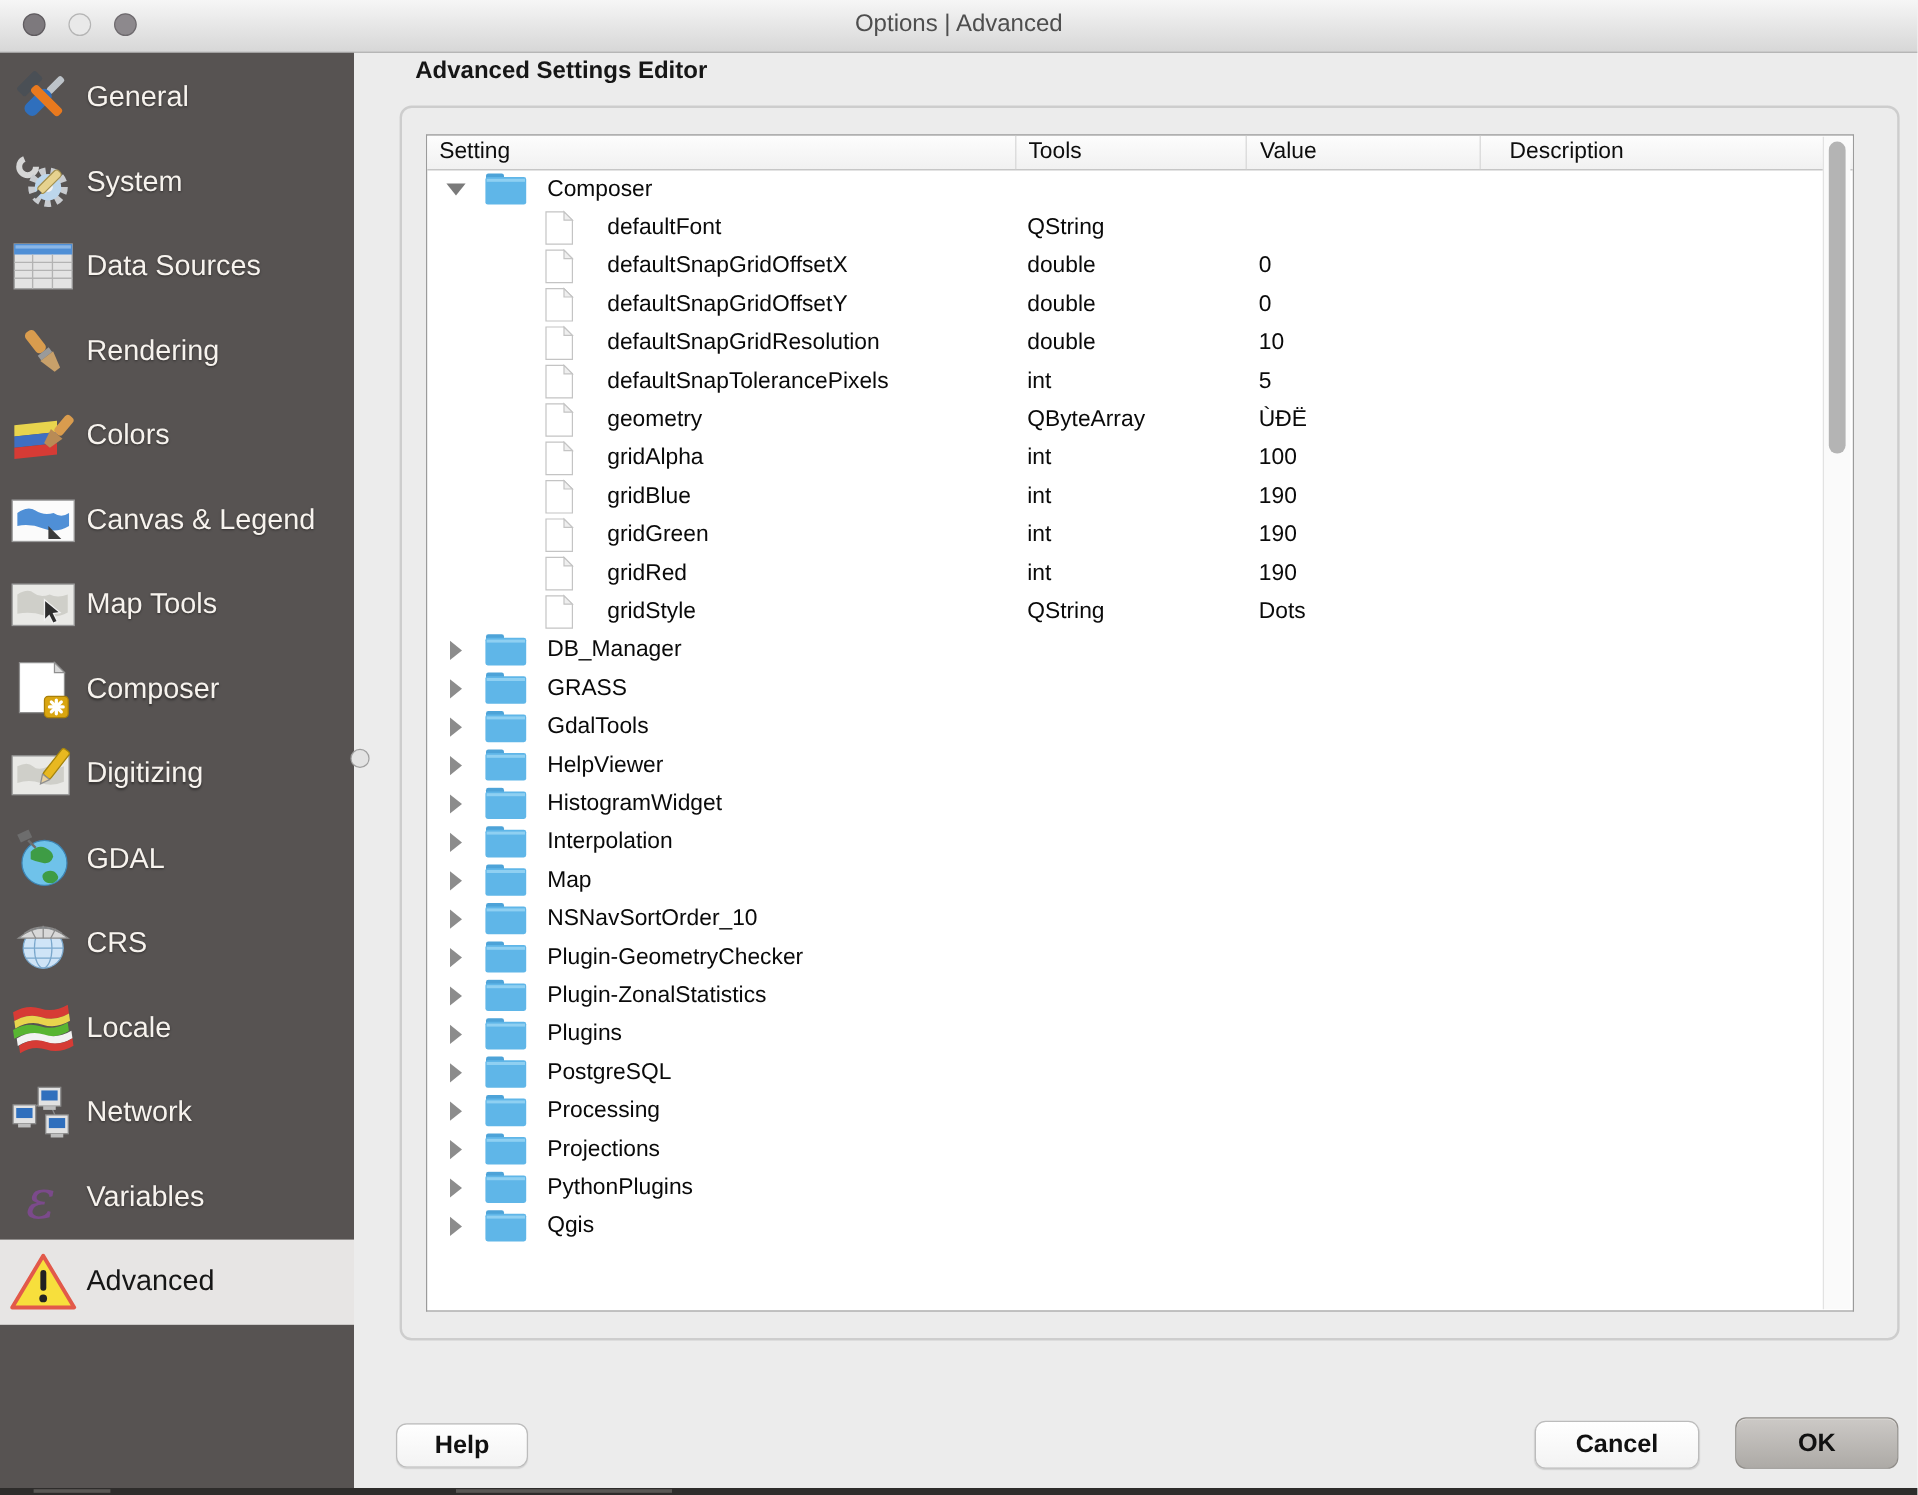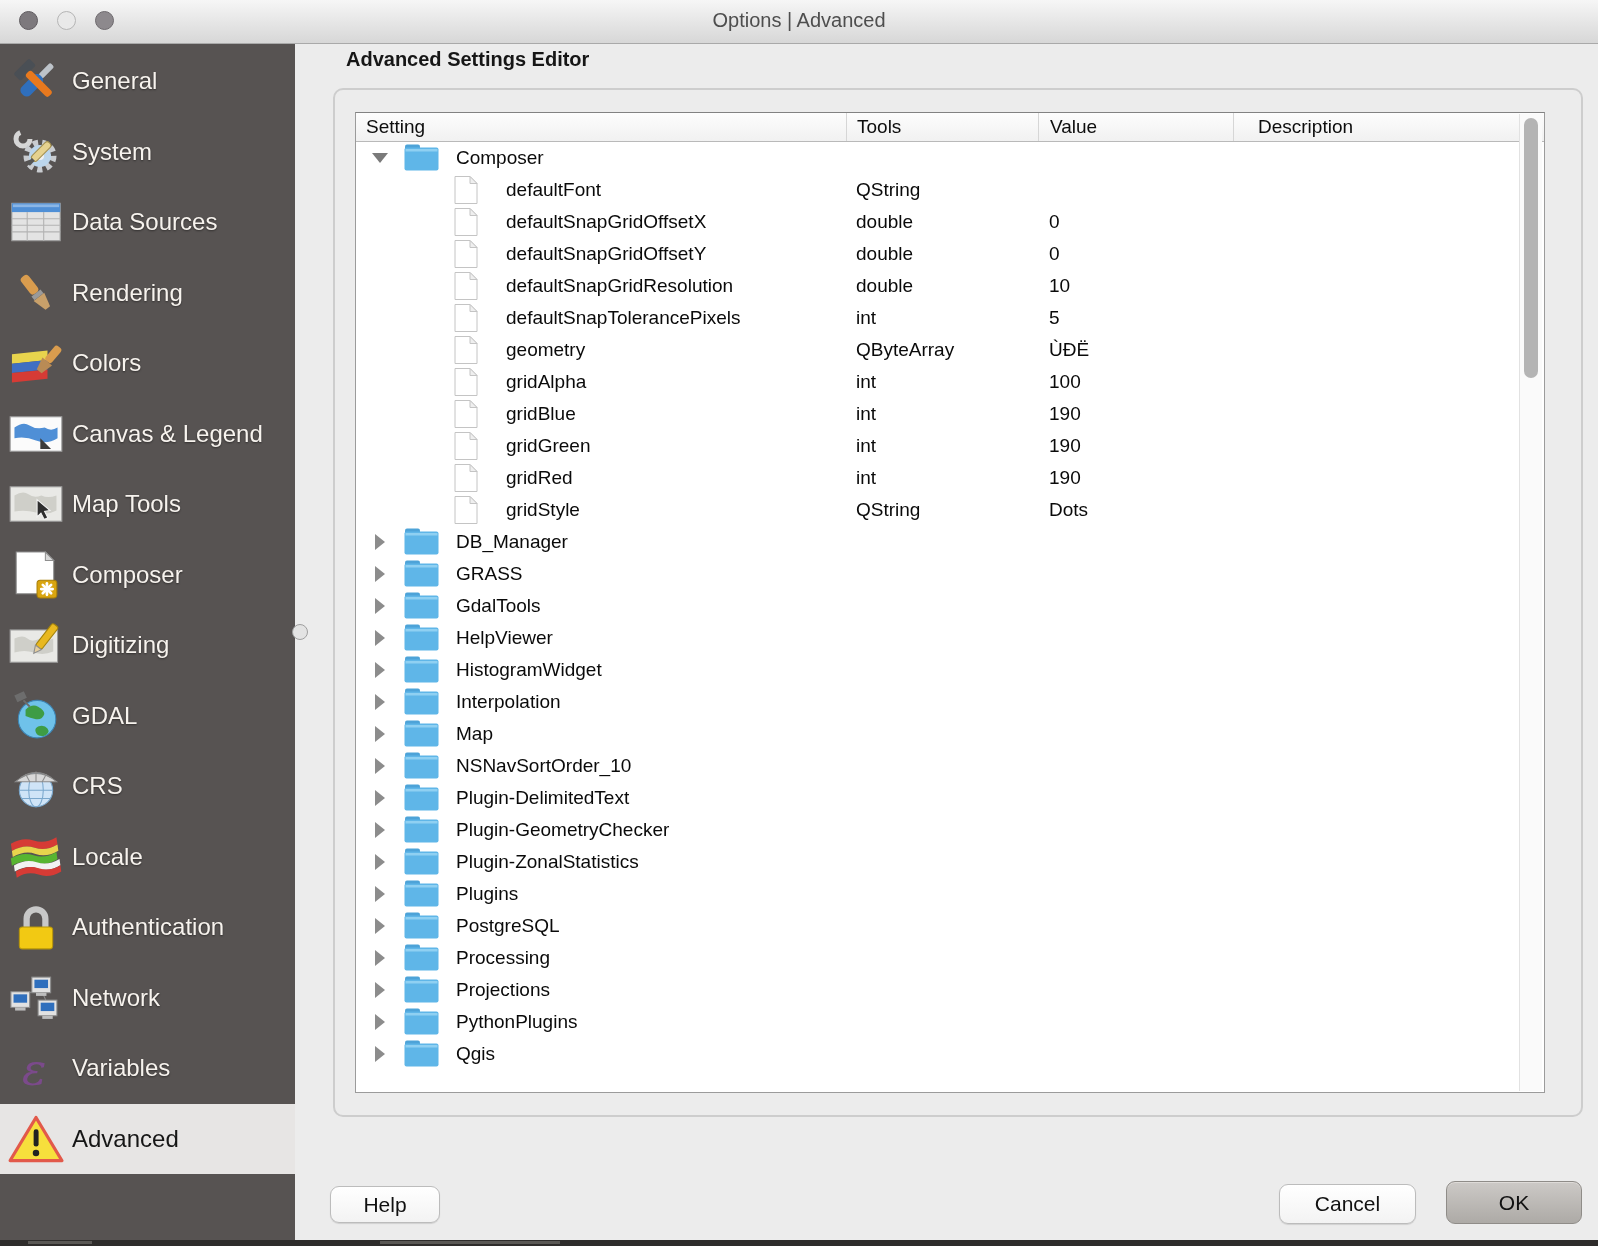--- a/index.html
+++ b/index.html
@@ -61,21 +61,21 @@
   .file-svg { flex:0 0 26px; }
   .lbl-file { margin-left:27px; }
 
   .vscroll { position:absolute; right:2px; top:1px; bottom:1px; width:23px;
     background:#fafafa; border-left:1px solid #e2e2e2; }
   .vthumb { position:absolute; left:4px; top:4px; width:14px; height:260px;
     border-radius:7px; background:#b4b4b4; }
 
   
   .btn { position:absolute; display:flex; align-items:center; justify-content:center;
-    font-size:21px; color:#111; border-radius:9px; cursor:default; }
+    font-size:21px; color:#111; border-radius:9px; cursor:default;font-weight:bold; }
   .btn-help   { left:330px; top:1186px; width:110px; height:37px;
     background:linear-gradient(#ffffff,#f3f3f3); border:1px solid #bcbcbc; box-shadow:0 1px 1px rgba(0,0,0,.12); }
   .btn-cancel { left:1279px; top:1184px; width:137px; height:40px;
     background:linear-gradient(#ffffff,#f3f3f3); border:1px solid #bcbcbc; box-shadow:0 1px 1px rgba(0,0,0,.12); }
   .btn-ok     { left:1446px; top:1181px; width:136px; height:43px;
     background:linear-gradient(#ccc9c6,#adaaa6); border:1px solid #8f8c88; box-shadow:inset 0 1px 0 #dedbd8; }
 
   
   .bottom-strip { position:absolute; left:0; top:1240px; width:1598px; height:6px; background:#2e2c2b; }
   .smudge { position:absolute; top:1241px; height:3px; background:#5a5855; }
@@ -259,29 +259,20 @@
    <path d="M2 20 q12 -5 22 0 t22 0 v7 q-12 5 -22 0 t-22 0 Z" fill="#58b531"></path>
    <path d="M4 27 q12 -5 22 0 t22 0 v6 q-12 5 -22 0 t-22 0 Z" fill="#f2f2f2"></path>
    <path d="M5 33 q12 -5 22 0 t21 0 v6 q-12 5 -22 0 t-21 0 Z" fill="#d63b35"></path>
             </g>
           </svg>
         </span>
         <span class="lbl">Locale</span>
       </div>
       <div class="side-item">
         <span class="ic">
-          <svg width="48" height="50" viewBox="0 0 44 48">
-   <path d="M13 26 V16 a9 9 0 0 1 18 0 V26" fill="none" stroke="#c8c8c8" stroke-width="6"></path>
-   <rect x="6" y="24" width="32" height="21" rx="3" fill="#f2c913" stroke="#b8960a"></rect>
-          </svg>
-        </span>
-        <span class="lbl">Authentication</span>
-      </div>
-      <div class="side-item">
-        <span class="ic">
           <svg width="56" height="46" viewBox="0 0 52 44">
    <g stroke="#8a8a8a">
               <line x1="14" y1="20" x2="30" y2="12"></line>
               <line x1="30" y1="12" x2="38" y2="30"></line>
             </g>
    <g>
               <rect x="22" y="2" width="18" height="15" fill="#e2e2e2" stroke="#8a8a8a"></rect>
               <rect x="24.5" y="4.5" width="13" height="8" fill="#2f6fbd"></rect>
               <rect x="26" y="17" width="10" height="3" fill="#bdbdbd"></rect>
             </g>
@@ -622,36 +613,20 @@
         <div class="tree-row">
           <div class="cell-setting">
             <span class="tw">
               <span class="tri-closed"></span>
             </span>
             <svg class="folder-svg" width="36" height="28" viewBox="0 0 36 28">
   <rect x="1" y="0.5" width="15" height="7" rx="2" fill="#4da3d8"></rect>
   <rect x="0.5" y="3.5" width="34" height="23" rx="2" fill="#5fb6e8"></rect>
   <rect x="1.5" y="5" width="32" height="2.5" fill="#8fd0f2"></rect>
             </svg>
-            <span class="lbl-folder">Plugin-DelimitedText</span>
-          </div>
-          <div class="cell-type"></div>
-          <div class="cell-value"></div>
-          <div class="cell-desc"></div>
-        </div>
-        <div class="tree-row">
-          <div class="cell-setting">
-            <span class="tw">
-              <span class="tri-closed"></span>
-            </span>
-            <svg class="folder-svg" width="36" height="28" viewBox="0 0 36 28">
-  <rect x="1" y="0.5" width="15" height="7" rx="2" fill="#4da3d8"></rect>
-  <rect x="0.5" y="3.5" width="34" height="23" rx="2" fill="#5fb6e8"></rect>
-  <rect x="1.5" y="5" width="32" height="2.5" fill="#8fd0f2"></rect>
-            </svg>
             <span class="lbl-folder">Plugin-GeometryChecker</span>
           </div>
           <div class="cell-type"></div>
           <div class="cell-value"></div>
           <div class="cell-desc"></div>
         </div>
         <div class="tree-row">
           <div class="cell-setting">
             <span class="tw">
               <span class="tri-closed"></span>

